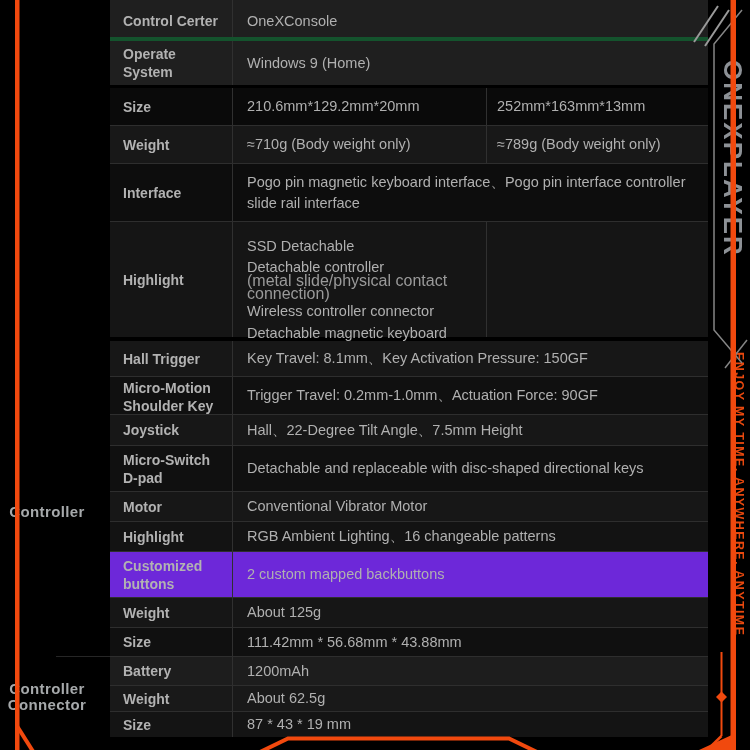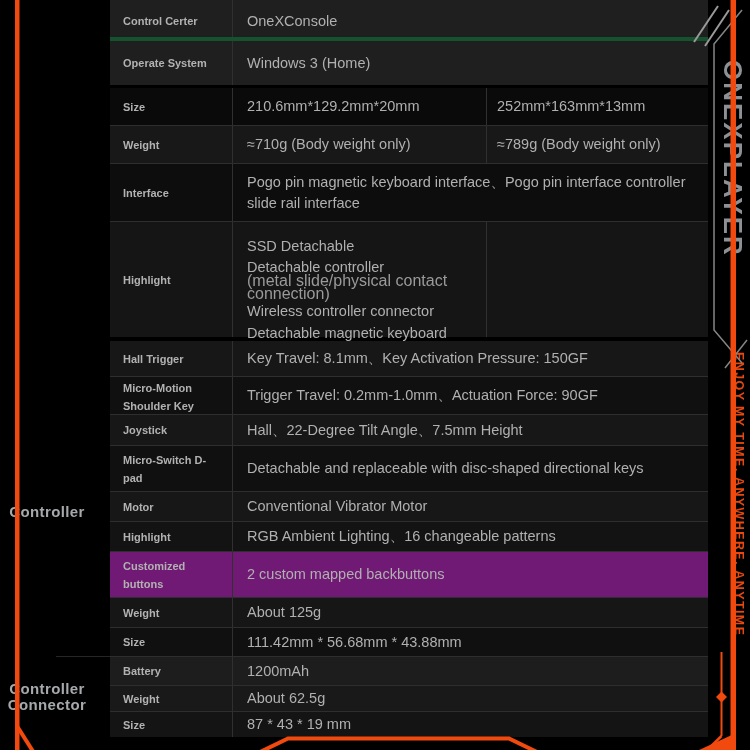--- a/index.html
+++ b/index.html
@@ -10,40 +10,40 @@
   .side-label{position:absolute;left:0;width:94px;text-align:center;color:#a6a9ab;
               font-size:15px;font-weight:600;letter-spacing:.4px;line-height:16px;}
   .side-label.ctrl{top:504px;}
   .side-label.conn{top:681px;}
   .side-divider{position:absolute;top:656px;left:56px;width:54px;height:1px;background:#262626;}
   
   .table{position:absolute;left:110px;top:0;width:598px;z-index:1;}
   .row{display:flex;box-sizing:border-box;position:relative;}
   .cell{box-sizing:border-box;display:flex;align-items:center;}
   .lbl{width:123px;padding:2px 8px 2px 13px;font-weight:600;color:#b2b2b2;
-       border-right:1px solid #303030;line-height:18px;font-size:11px;flex-wrap:wrap;}
+       border-right:1px solid #303030;line-height:18px;font-size:14px;flex-wrap:wrap;}
   .val{flex:1;padding:4px 8px 4px 14px;font-size:14.5px;color:#b0b0b0;line-height:21px;}
   .valA{width:254px;padding:4px 8px 4px 14px;font-size:14.5px;color:#b0b0b0;
         border-right:1px solid #303030;line-height:21px;}
   .valB{flex:1;padding:4px 8px 4px 10px;font-size:14.5px;color:#b0b0b0;line-height:21px;}
   .top-align{align-items:flex-start;padding-top:13px;line-height:22px;}
   .feat{display:block;line-height:22px;}
   .feat-note{display:block;font-size:16px;line-height:13px;color:#9a9a9a;margin-top:-3px;}
   .gap3{height:3px;background:#000;}
   .gap4{height:4px;background:#000;}
   .bt{border-top:1px solid #2e2e2e;}
   .btd{border-top:4px solid #14532d;}
   
   .h5{height:5px}.h32{height:32px}.h48{height:48px}.h37{height:37px}.h38{height:38px}
   .h58{height:58px}.h116{height:116px}.h35{height:35px}.h31{height:31px}.h46{height:46px}
   .h30{height:30px}.h29{height:29px}.h26{height:26px}
   
   .bg1f{background:#1f1f1f}.bg0a{background:#0a0a0a}.bg18{background:#181818}
   .bg0d{background:#0d0d0d}.bg15{background:#151515}.bg17{background:#171717}
-  .bg10{background:#101010}.bg13{background:#131313}.bg0f{background:#701a75}
+  .bg10{background:#101010}.bg13{background:#131313}.bg0f{background:#6d28d9}
   .bg16{background:#161616}.bg1d{background:#1d1d1d}.bg19{background:#191919}
   .bg14{background:#141414}
   .bottom-band{position:absolute;left:0;top:737px;width:750px;height:13px;background:#000;z-index:2;}
   
   .wordmark{position:absolute;left:717px;top:60px;height:300px;writing-mode:vertical-rl;
             font-size:26px;font-weight:800;letter-spacing:2px;color:#8d9196;z-index:2;white-space:nowrap;}
   .slogan{position:absolute;left:732px;top:352px;height:398px;overflow:hidden;writing-mode:vertical-rl;
           font-size:12.5px;font-weight:700;letter-spacing:1.4px;color:#e8480e;z-index:4;white-space:nowrap;}
   .deco{position:absolute;left:0;top:0;z-index:5;pointer-events:none;}
 </style>
@@ -65,21 +65,21 @@
       <div class="cell val"></div>
     </div>
 
     <div class="row h32 bg1f">
       <div class="cell lbl">Control Certer</div>
       <div class="cell val">OneXConsole</div>
     </div>
 
     <div class="row h48 bg1f btd">
       <div class="cell lbl">Operate System</div>
-      <div class="cell val">Windows 3 (Home)</div>
+      <div class="cell val">Windows 9 (Home)</div>
     </div>
 
     <div class="gap3"></div>
 
     <div class="row h37 bg0a">
       <div class="cell lbl">Size</div>
       <div class="cell valA">210.6mm*129.2mm*20mm</div>
       <div class="cell valB">252mm*163mm*13mm</div>
     </div>
 

